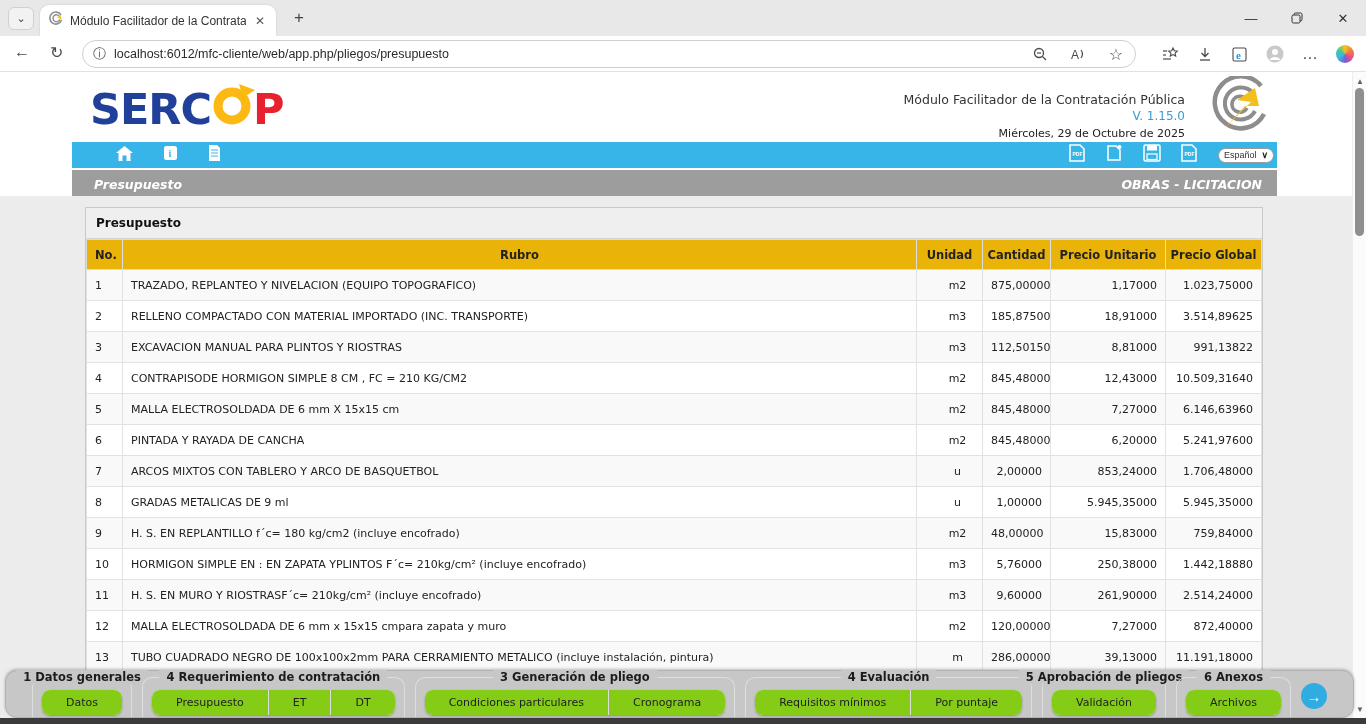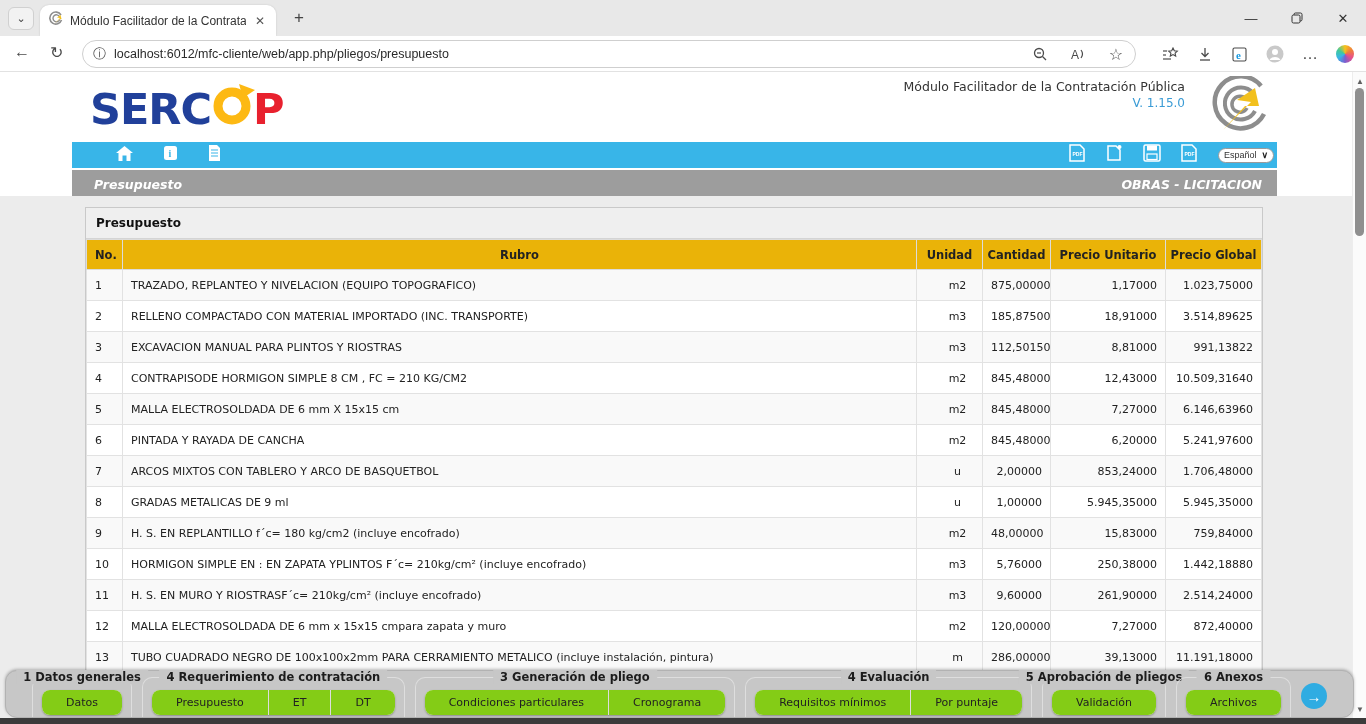--- a/index.html
+++ b/index.html
@@ -30,21 +30,21 @@
   .page-body { position:absolute; top:0; left:0; right:14px; bottom:0; background:#fff; overflow:hidden; }
 
   .site-container { width:1205px; margin-left:72px; position:relative; }
   .site-header { height:68px; background:#fff; position:relative; }
 
   .sercop-logo { position:absolute; left:18px; top:10px; display:flex; align-items:center; font-weight:bold; font-size:43px; letter-spacing:-1px; font-family:"DejaVu Sans", sans-serif;text-align:right; }
   .sercop-blue { color:#21409a; }
   .sercop-red { color:#e8212e; }
   .sercop-o { margin:0 -2px; }
 
-  .header-right { position:absolute; right:92px; top:6px; text-align:right; font-family:"DejaVu Sans", sans-serif; }
+  .header-right { position:absolute; right:92px; top:19px; text-align:right; font-family:"DejaVu Sans", sans-serif; }
   .hr-title { font-size:12.5px; color:#333; line-height:17px; }
   .hr-version { font-size:12px; color:#3a9bd5; line-height:17px; }
   .hr-date { font-size:11px; color:#222; line-height:17px; }
   .mfc-logo { position:absolute; right:2px; top:4px; }
 
   .bluebar { height:26px; background:#38b5e8; display:flex; align-items:center; position:relative; margin-top:2px; }
   .bb-left { display:flex; gap:31px; padding-left:44px; align-items:center; }
   .bb-right { position:absolute; right:3px; display:flex; gap:20px; align-items:center; }
   .lang-select { width:56px; height:15px; background:#fff; border:1px solid #9a9a9a; border-radius:8px; display:flex; align-items:center; justify-content:space-between; padding:0 5px; font-size:9px; color:#333; }
   .lang-chev { font-size:9px; font-weight:bold; color:#222; }
@@ -179,20 +179,21 @@
             <span class="sercop-blue">C</span>
             <span class="sercop-o"><svg width="46" height="44" viewBox="0 0 46 44">
                 <circle cx="23" cy="24" r="14" fill="none" stroke="#fdb913" stroke-width="9"></circle>
                 <polygon points="30,2 46,8 34,16" fill="#fdb913"></polygon>
               </svg></span>
             <span class="sercop-red">P</span>
         </div>
         <div class="header-right">
           <div class="hr-title">Módulo Facilitador de la Contratación Pública</div>
           <div class="hr-version">V. 1.15.0</div>
+          <div class="hr-date">Miércoles, 29 de Octubre de 2025</div>
         </div>
         <span class="mfc-logo">
           <svg width="80" height="58" viewBox="0 0 80 58">
               <path d="M66 10 A26 26 0 1 0 69 38" fill="none" stroke="#8d8d8d" stroke-width="4.5"></path>
               <path d="M58 17 A16 16 0 1 0 60 35" fill="none" stroke="#8d8d8d" stroke-width="4"></path>
               <path d="M51 23 A8 8 0 1 0 52 32" fill="none" stroke="#8d8d8d" stroke-width="3.5"></path>
               <polygon points="28,54 56,26 42,24 60,12 64,30 50,30" fill="#f2c01d"></polygon>
             </svg>
         </span>
       </div>

